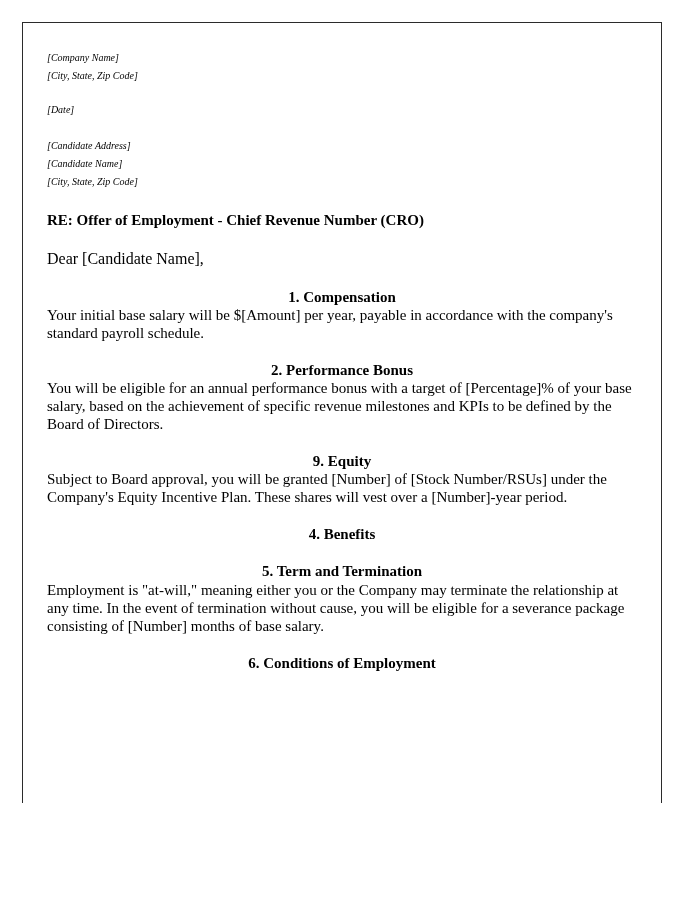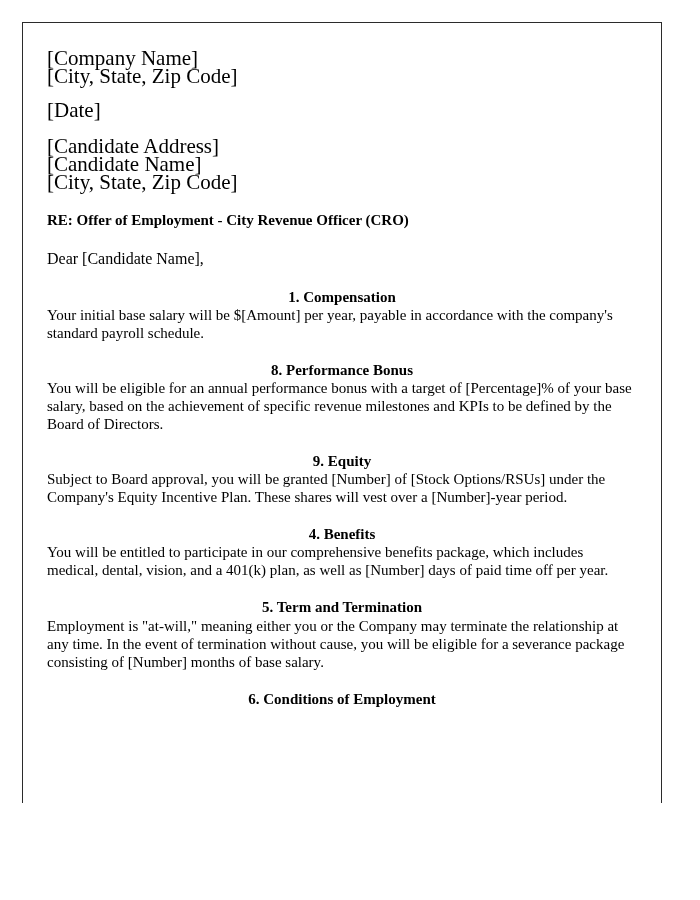--- a/index.html
+++ b/index.html
@@ -26,22 +26,23 @@
     overflow: hidden;
     background: #ffffff;
   }
   .doc-body {
     padding: 26px 24px 0 24px;
     box-sizing: border-box;
   }
   .addr-block,
   .date-block,
   .cand-block {
-    font-size: 21px;
+    font-size: 10px;
     line-height: 18.2px;
+    font-style: italic;
   }
   .addr-line {
     white-space: pre;
   }
   .spacer-sm { height: 16px; }
   .spacer-md { height: 17px; }
   .re-line {
     font-weight: bold;
     font-size: 15px;
     line-height: 18.2px;
@@ -88,43 +89,42 @@
     <div class="date-block">[Date]</div>
 
     <div class="spacer-md"></div>
 
     <div class="cand-block">
       <div class="addr-line">[Candidate Address]</div>
       <div class="addr-line">[Candidate Name]</div>
       <div class="addr-line">[City, State, Zip Code]</div>
     </div>
 
-    <div class="re-line">RE: Offer of Employment - City Revenue Officer (CRO)</div>
+    <div class="re-line">RE: Offer of Employment - Chief Revenue Number (CRO)</div>
 
     <div class="salutation">Dear [Candidate Name],</div>
 
 
     <div class="section">
       <div class="section-heading">1. Compensation</div>
       <div class="section-body">Your initial base salary will be $[Amount] per year, payable in accordance with the company's standard payroll schedule.</div>
     </div>
 
     <div class="section">
-      <div class="section-heading">8. Performance Bonus</div>
+      <div class="section-heading">2. Performance Bonus</div>
       <div class="section-body">You will be eligible for an annual performance bonus with a target of [Percentage]% of your base salary, based on the achievement of specific revenue milestones and KPIs to be defined by the Board of Directors.</div>
     </div>
 
     <div class="section">
       <div class="section-heading">9. Equity</div>
-      <div class="section-body">Subject to Board approval, you will be granted [Number] of [Stock Options/RSUs] under the Company's Equity Incentive Plan. These shares will vest over a [Number]-year period.</div>
+      <div class="section-body">Subject to Board approval, you will be granted [Number] of [Stock Number/RSUs] under the Company's Equity Incentive Plan. These shares will vest over a [Number]-year period.</div>
     </div>
 
     <div class="section">
       <div class="section-heading">4. Benefits</div>
-      <div class="section-body">You will be entitled to participate in our comprehensive benefits package, which includes medical, dental, vision, and a 401(k) plan, as well as [Number] days of paid time off per year.</div>
     </div>
 
     <div class="section">
       <div class="section-heading">5. Term and Termination</div>
       <div class="section-body">Employment is "at-will," meaning either you or the Company may terminate the relationship at any time. In the event of termination without cause, you will be eligible for a severance package consisting of [Number] months of base salary.</div>
     </div>
 
     <div class="section">
       <div class="section-heading">6. Conditions of Employment</div>
 

